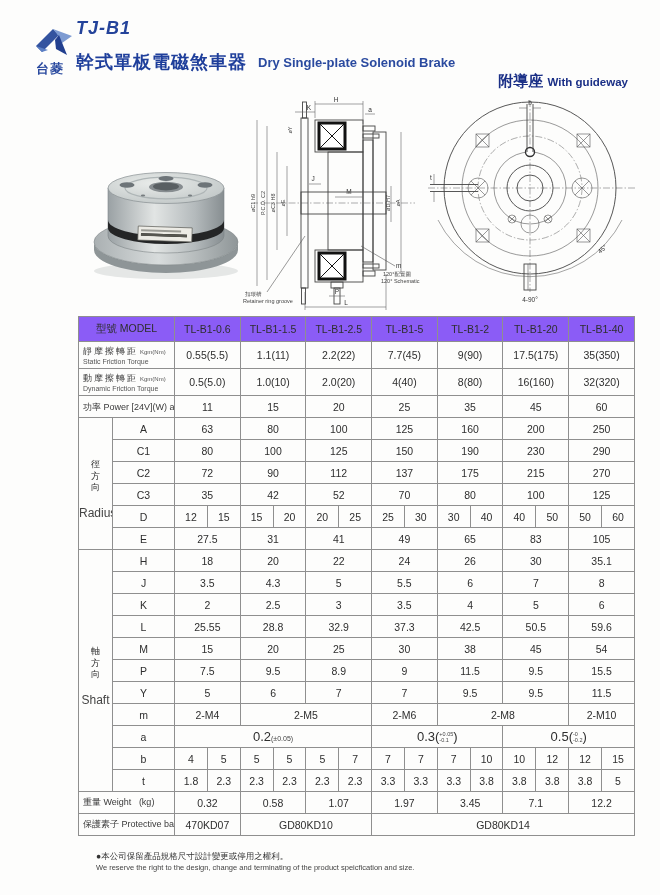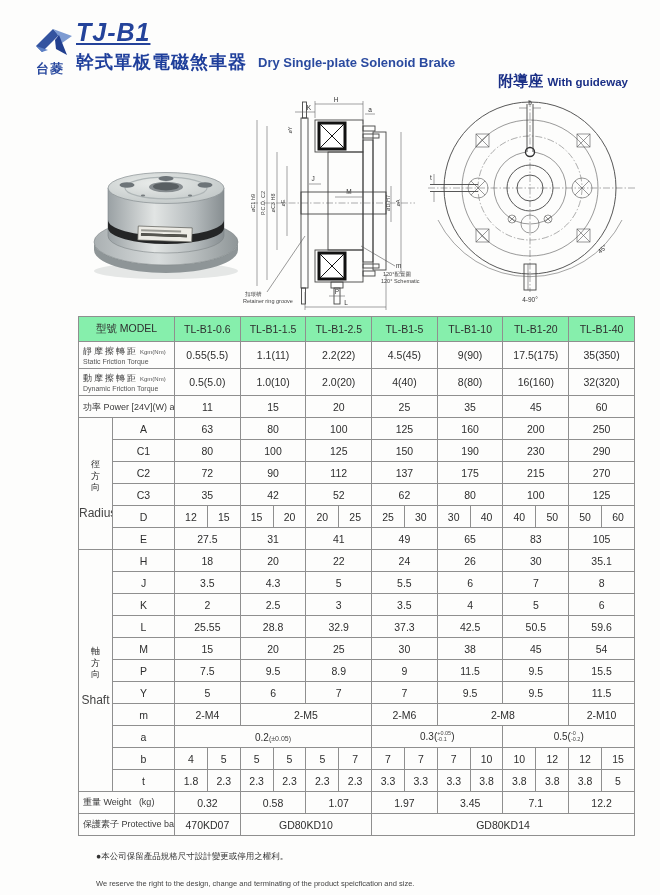--- a/index.html
+++ b/index.html
@@ -2,54 +2,54 @@
 <html><head>
 <meta charset="utf-8">
 <style>
   html,body{margin:0;padding:0;background:#e8e8e8;}
   #page{position:relative;width:660px;height:895px;background:#fdfdfc;overflow:hidden;
         font-family:"Liberation Sans", sans-serif;color:#333;}
   
   #hdr{position:absolute;left:0;top:0;width:660px;height:95px;}
   #logo{position:absolute;left:34px;top:24px;width:40px;height:36px;}
   #logo-zh{position:absolute;left:36px;top:60px;font-size:13px;color:#2a4a9f;font-weight:bold;letter-spacing:1px;}
-  #model-title{position:absolute;left:76px;top:18px;font-size:25px;font-weight:bold;font-style:italic;color:#24439a;letter-spacing:1px;text-decoration:underline;}
+  #model-title{position:absolute;left:76px;top:18px;font-size:18px;font-weight:bold;font-style:italic;color:#24439a;letter-spacing:1px;}
   #title-zh{position:absolute;left:76px;top:50px;font-size:18px;font-weight:bold;color:#1f3f9b;letter-spacing:1px;}
   #title-en{position:absolute;left:258px;top:55px;font-size:13px;font-weight:bold;color:#2a4a9f;}
   #sub{position:absolute;right:32px;top:72px;font-weight:bold;color:#1a2f86;padding-left:48px;}
   #sub .zh{font-size:15px;} #sub .en{font-size:11.5px;}
   
   .fig{position:absolute;}
   svg text{font-family:"Liberation Sans",sans-serif;}
   .dim{stroke:#666;stroke-width:.6;fill:none;}
   .edge{stroke:#444;stroke-width:.9;fill:none;}
   .thin{stroke:#555;stroke-width:.6;fill:none;}
   .cl{stroke:#777;stroke-width:.6;stroke-dasharray:7 2 1.5 2;fill:none;}
   .lbl{font-size:6.5px;fill:#333;}
   .lbl2{font-size:5.5px;fill:#444;}
   
   #spec{position:absolute;left:78px;top:316px;width:557px;border-collapse:collapse;table-layout:fixed;
         font-size:10.5px;color:#2e2e2e;}
   #spec td,#spec th{border:1px solid #8f8f8f;text-align:center;vertical-align:middle;padding:0;height:21px;
         overflow:hidden;white-space:nowrap;font-weight:normal;}
-  #spec tr.hd th{background:#86efac;height:24px;font-size:10.5px;}
+  #spec tr.hd th{background:#8b5cf6;height:24px;font-size:10.5px;}
   #spec tr.tq td{height:26px;}
   #spec td.lab{text-align:left;padding-left:4px;font-size:9px;color:#3a3a3a;}
   .zh-sp{letter-spacing:2px;font-size:9px;}
   .unit{font-size:6px;color:#555;margin-left:2px;letter-spacing:0;}
   .en-sm{display:block;font-size:7px;color:#555;letter-spacing:0;line-height:1;}
   .grp .vzh{width:11px;margin:12px auto;word-break:break-all;white-space:normal;font-size:9px;line-height:1.3;}
   .grp .ven{font-size:12px;color:#444;}
-  .tolbig{font-size:10px;}
+  .tolbig{font-size:13px;}
   .tolsm{font-size:7px;color:#444;}
   .stack{display:inline-flex;flex-direction:column;font-size:5.5px;line-height:1.05;vertical-align:middle;color:#444;text-align:left;}
   
   #foot{position:absolute;left:96px;top:851px;width:520px;}
   #foot .n1{font-size:8.5px;color:#333;}
-  #foot .n2{font-size:7.5px;color:#444;margin-top:16px;}
+  #foot .n2{font-size:7.5px;color:#444;margin-top:0;}
   #pageno{position:absolute;left:330px;top:905px;font-size:14px;color:#333;}
 </style>
 </head>
 <body>
 
 <div id="page">
 
   <div id="hdr">
     <svg id="logo" viewBox="0 0 40 36">
       <path d="M2,22 L19,5 L25,11 L8,28 Z" fill="#33539f"></path>
@@ -260,33 +260,33 @@
         <col>
         <col>
     </colgroup>
     <tbody>
         <tr class="hd">
       <th colspan="2">型號 MODEL</th>
       <th colspan="2">TL-B1-0.6</th>
       <th colspan="2">TL-B1-1.5</th>
       <th colspan="2">TL-B1-2.5</th>
       <th colspan="2">TL-B1-5</th>
-      <th colspan="2">TL-B1-10</th>
+      <th colspan="2">TL-B1-2</th>
       <th colspan="2">TL-B1-20</th>
       <th colspan="2">TL-B1-40</th>
     </tr>
     <tr class="tq">
       <td colspan="2" class="lab">
         <span class="zh-sp">靜摩擦轉距</span><span class="unit">Kgm(Nm)</span>
         <span class="en-sm">Static Friction Torque</span>
       </td>
       <td colspan="2">0.55(5.5)</td>
       <td colspan="2">1.1(11)</td>
       <td colspan="2">2.2(22)</td>
-      <td colspan="2">4.5(45)</td>
+      <td colspan="2">7.7(45)</td>
       <td colspan="2">9(90)</td>
       <td colspan="2">17.5(175)</td>
       <td colspan="2">35(350)</td>
     </tr>
     <tr class="tq">
       <td colspan="2" class="lab">
         <span class="zh-sp">動摩擦轉距</span><span class="unit">Kgm(Nm)</span>
         <span class="en-sm">Dynamic Friction Torque</span>
       </td>
       <td colspan="2">0.5(5.0)</td>
@@ -339,21 +339,21 @@
       <td colspan="2">137</td>
       <td colspan="2">175</td>
       <td colspan="2">215</td>
       <td colspan="2">270</td>
     </tr>
     <tr>
       <td>C3</td>
       <td colspan="2">35</td>
       <td colspan="2">42</td>
       <td colspan="2">52</td>
-      <td colspan="2">62</td>
+      <td colspan="2">70</td>
       <td colspan="2">80</td>
       <td colspan="2">100</td>
       <td colspan="2">125</td>
     </tr>
     <tr>
       <td>D</td>
       <td>12</td>
       <td>15</td>
       <td>15</td>
       <td>20</td>

